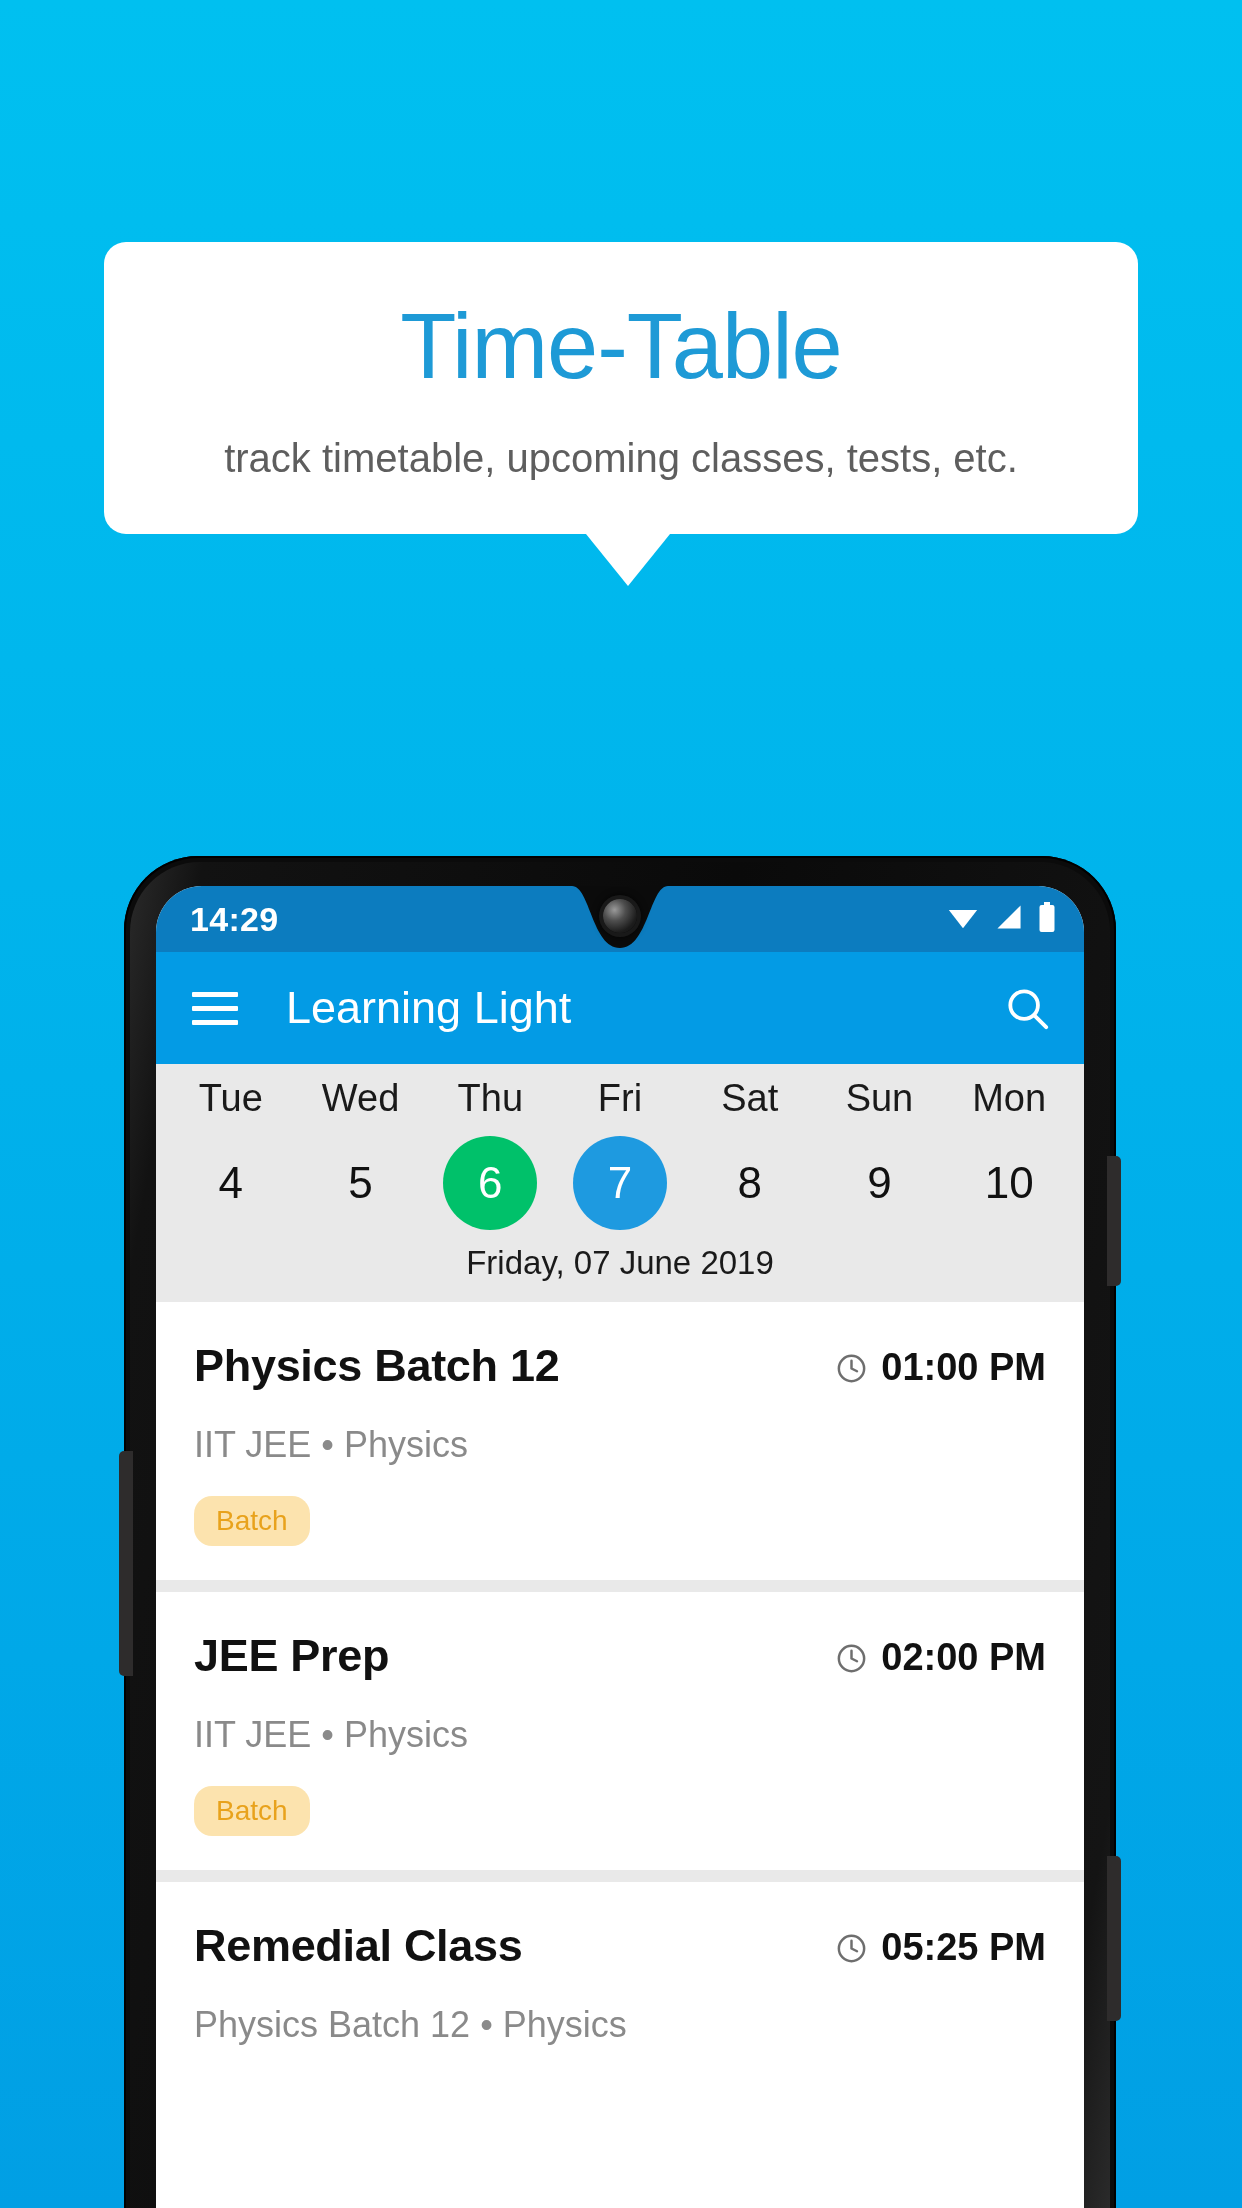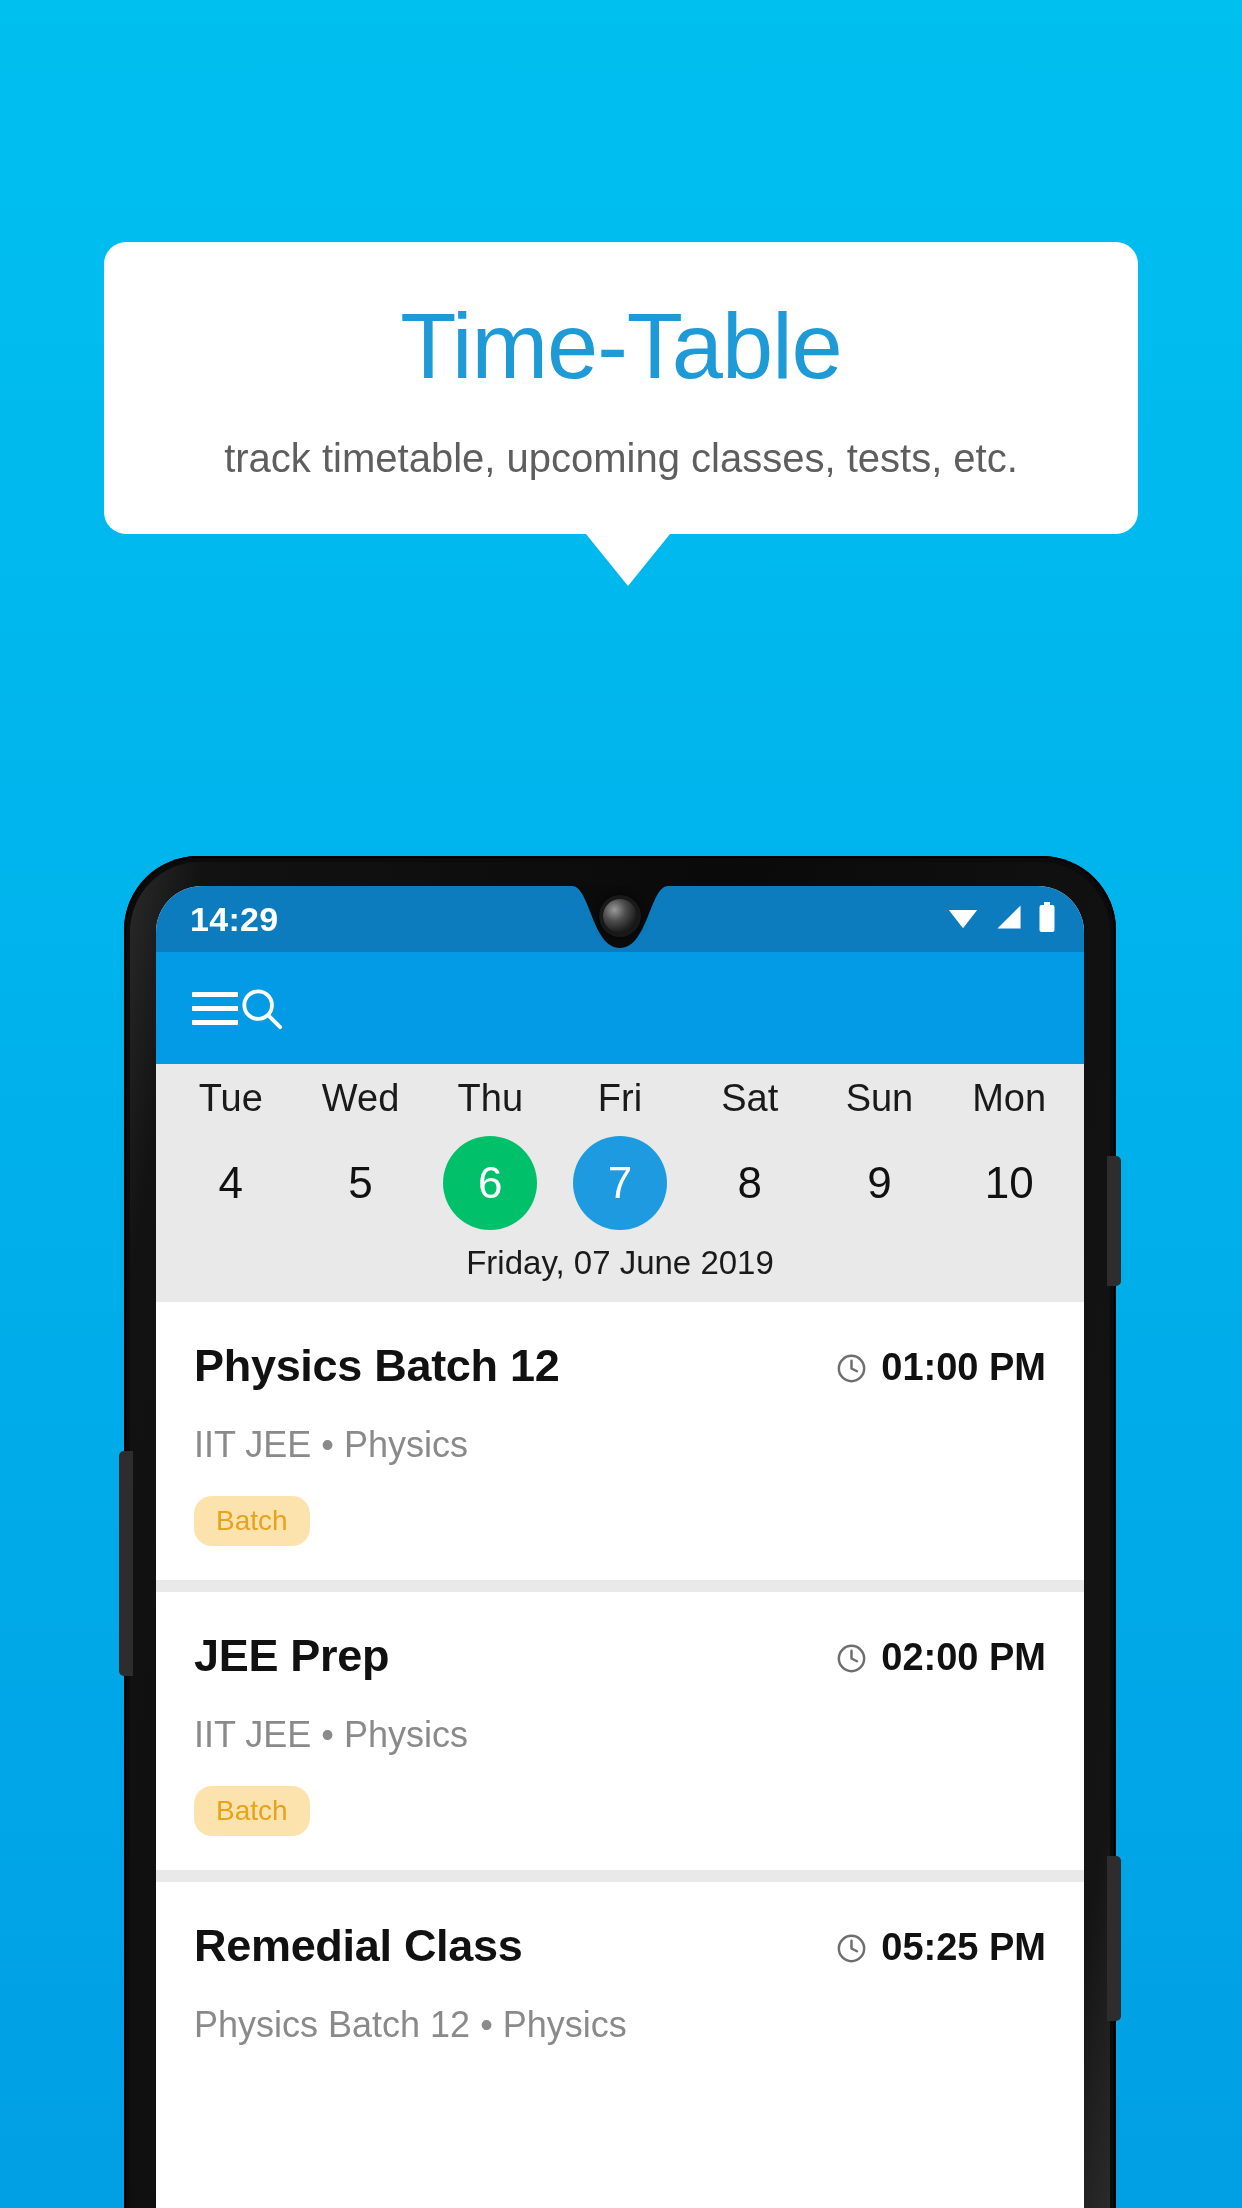--- a/index.html
+++ b/index.html
@@ -293,20 +293,21 @@
         <div class="lens"></div>
       </div>
     </div>
 
     <div class="appbar">
       <div class="hamburger">
         <span></span>
           <span></span>
           <span></span>
       </div>
+      <div class="appbar-title">Learning Light</div>
       <span class="search-icon">
         <svg width="46" height="46" viewBox="0 0 24 24" fill="none" stroke="#fff" stroke-width="2">
           <circle cx="10.5" cy="10.5" r="7.2"></circle>
           <line x1="15.8" y1="15.8" x2="22" y2="22" stroke-linecap="round"></line>
         </svg>
       </span>
     </div>
 
     <div class="datestrip">
       <div class="days">

